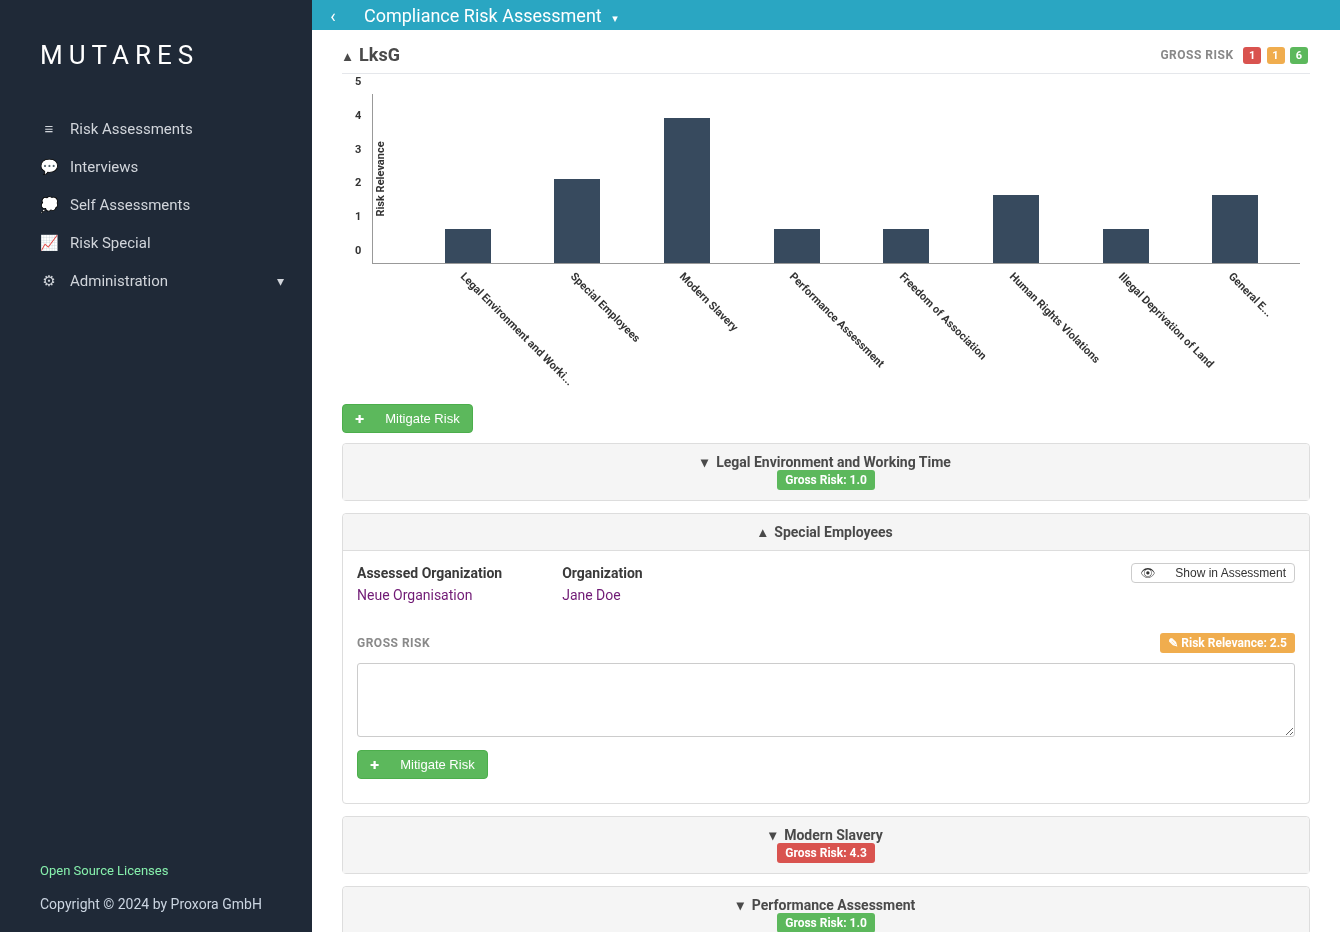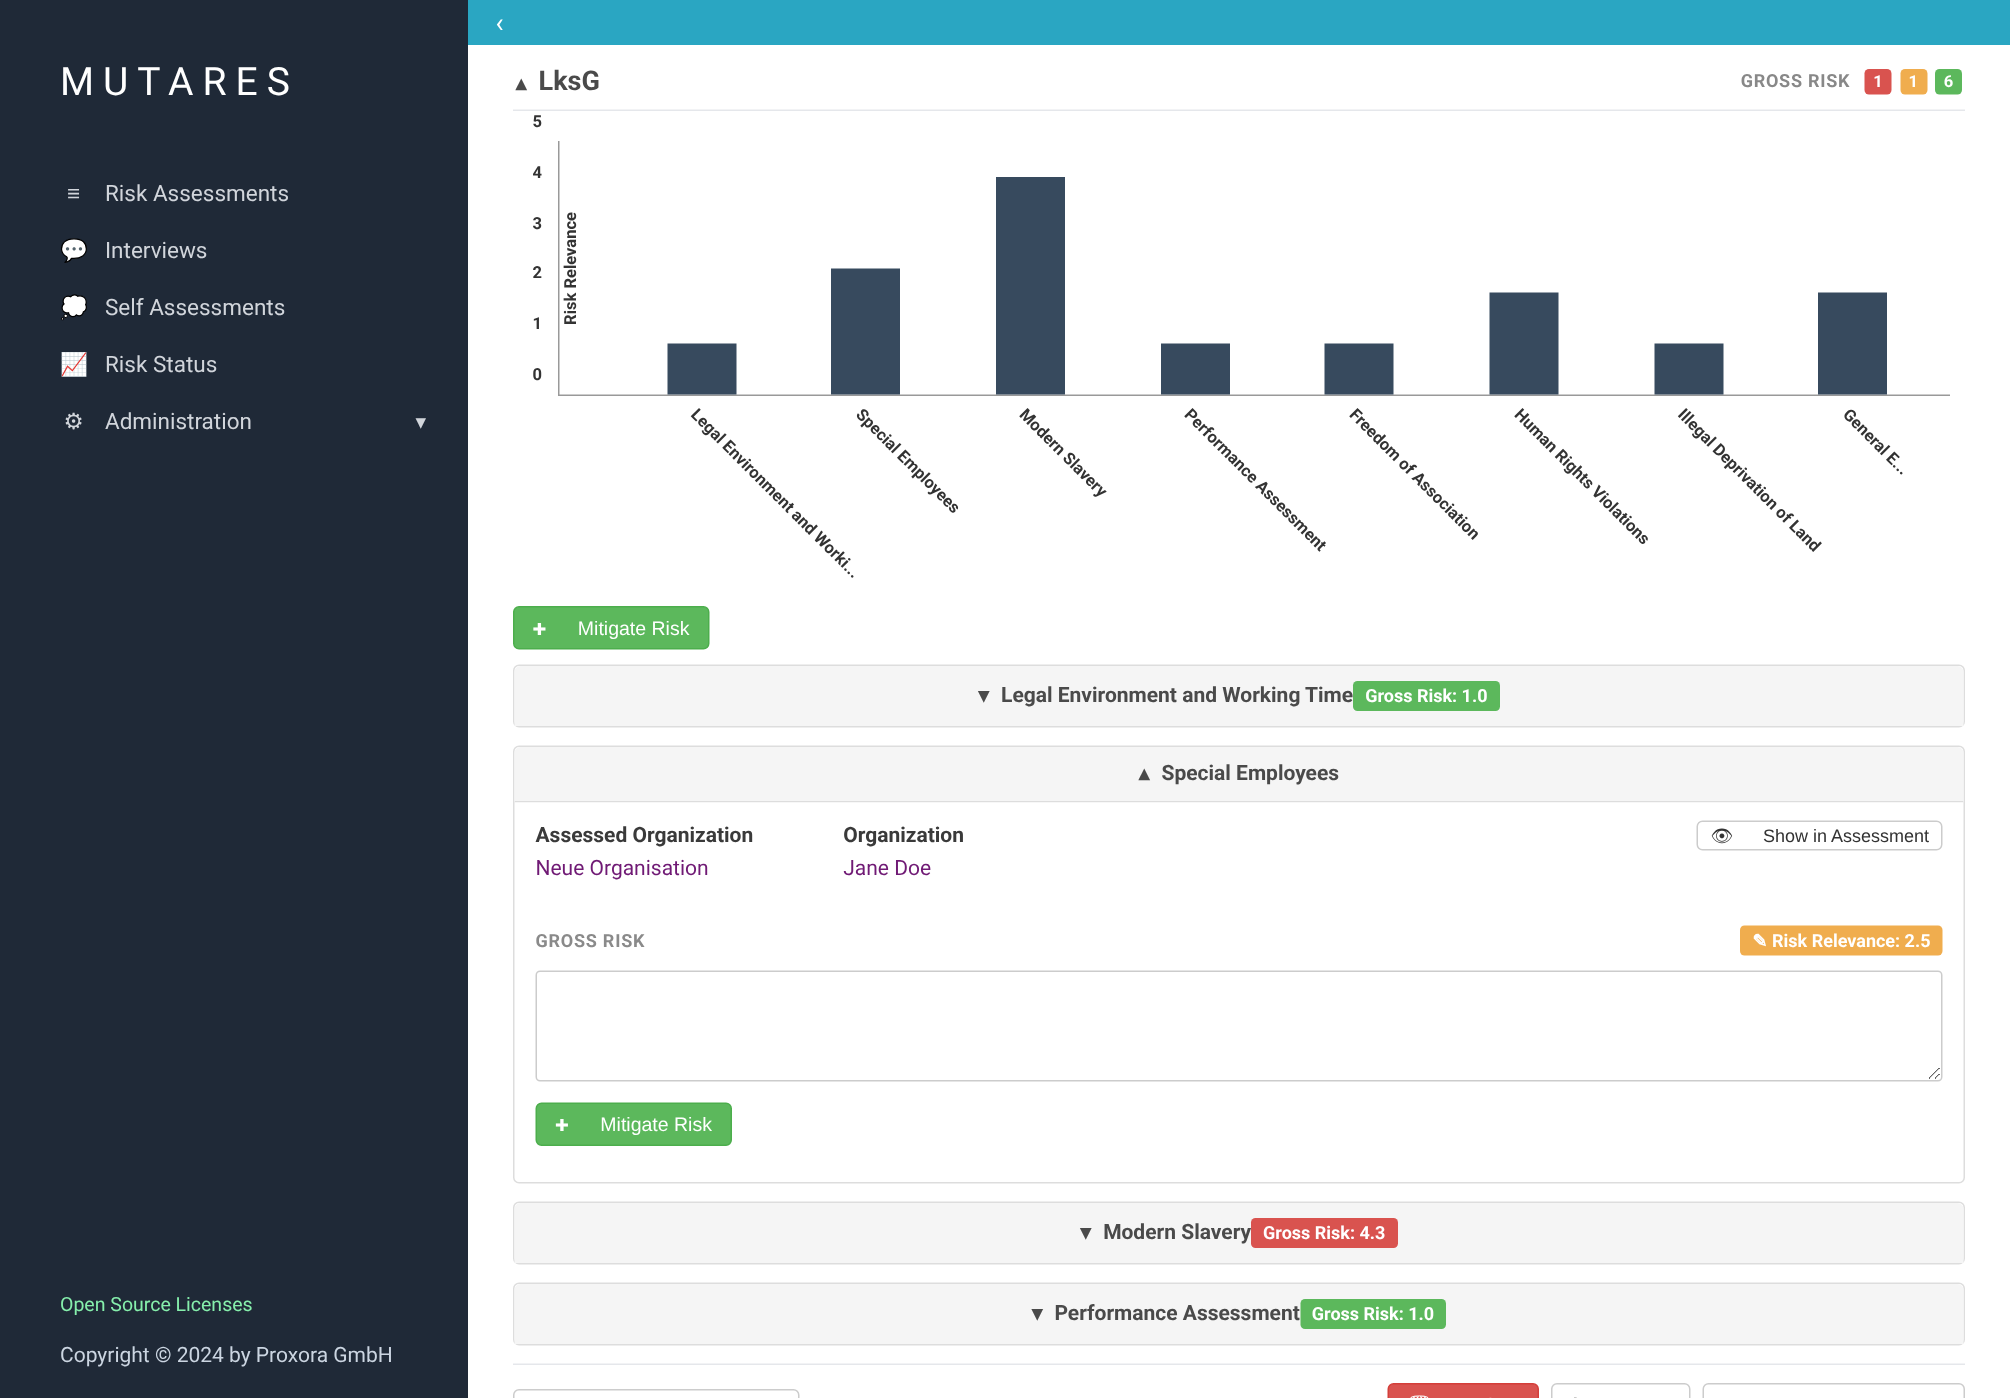--- a/index.html
+++ b/index.html
@@ -41,21 +41,21 @@
   .xlab span { position: absolute; left: 50%; top: 6px; transform-origin: top left; transform: rotate(45deg); font-size: 11px; font-weight: 700; white-space: nowrap; }
   
   .btn { display: inline-flex; align-items: flex-start; gap: 21px; padding: 6px 12px; border-radius: 4px; border: 1px solid transparent; font-size: 13px; cursor: pointer; background: #fff; }
   .btn-green { background: #5cb85c; color: #fff; border-color: #4cae4c; }
   .btn-red { background: #d9534f; color: #fff; border-color: #d43f3a; }
   .btn-default { background: #fff; color: #333; border-color: #ccc; }
   .btn-xs { padding: 2px 8px; font-size: 12px; }
   .actions-row { margin: 10px 0; }
   
   .panel { border: 1px solid #ddd; border-radius: 4px; margin-bottom: 12px; background: #fff; }
-  .panel-head { display: flex; align-items: center; justify-content: center; padding: 10px 14px; background: #f5f5f5; border-radius: 4px 4px 0 0; cursor: pointer; }
+  .panel-head { display: flex; align-items: center; justify-content: space-between; padding: 10px 14px; background: #f5f5f5; border-radius: 4px 4px 0 0; cursor: pointer; flex-direction: column; }
   .panel-head.open { border-bottom: 1px solid #ddd; border-radius: 4px 4px 0 0; }
   .panel-title { display: flex; align-items: center; gap: 8px; font-weight: 700; color: #4a4a4a; font-size: 14px; }
   .risk-badge { padding: 3px 8px; border-radius: 3px; color: #fff; font-size: 12px; font-weight: 700; }
   .panel-body { padding: 14px; }
   .info-row { display: flex; gap: 60px; margin-bottom: 10px; position: relative; }
   .info-block .lbl { font-weight: 700; font-size: 14px; color: #3a3a3a; margin-bottom: 6px; }
   .info-block .val { font-size: 14px; color: #701a75; }
   .show-assess { position: absolute; right: 0; top: -2px; }
   .gr-row { display: flex; align-items: center; justify-content: space-between; margin-top: 30px; }
   .gr-label { color: #8a8a8a; font-size: 12px; font-weight: 700; letter-spacing: 0.5px; }
@@ -84,37 +84,41 @@
       <div class="nav-item">
         <span class="nav-icon">💬</span>
         <span>Interviews</span>
       </div>
       <div class="nav-item">
         <span class="nav-icon">💭</span>
         <span>Self Assessments</span>
       </div>
       <div class="nav-item">
         <span class="nav-icon">📈</span>
-        <span>Risk Status</span>
+        <span>Risk Special</span>
       </div>
       <div class="nav-item">
         <span class="nav-icon">⚙</span>
         <span>Administration</span>
         <span class="chev caret-d"></span>
       </div>
     </nav>
     <div class="sidebar-footer">
       <div class="osl">Open Source Licenses</div>
       <div>Copyright © 2024 by Proxora GmbH</div>
     </div>
   </aside>
 
   <div class="main">
     <div class="topbar">
       <span class="back">‹</span>
+      <span class="topbar-title">
+        <span>Compliance Risk Assessment</span>
+        <span class="caret">▾</span>
+      </span>
     </div>
 
     <div class="content">
 
       <div class="section-head">
         <div class="left">
           <span class="caret-u"></span>
           <span>LksG</span>
         </div>
         <div>

